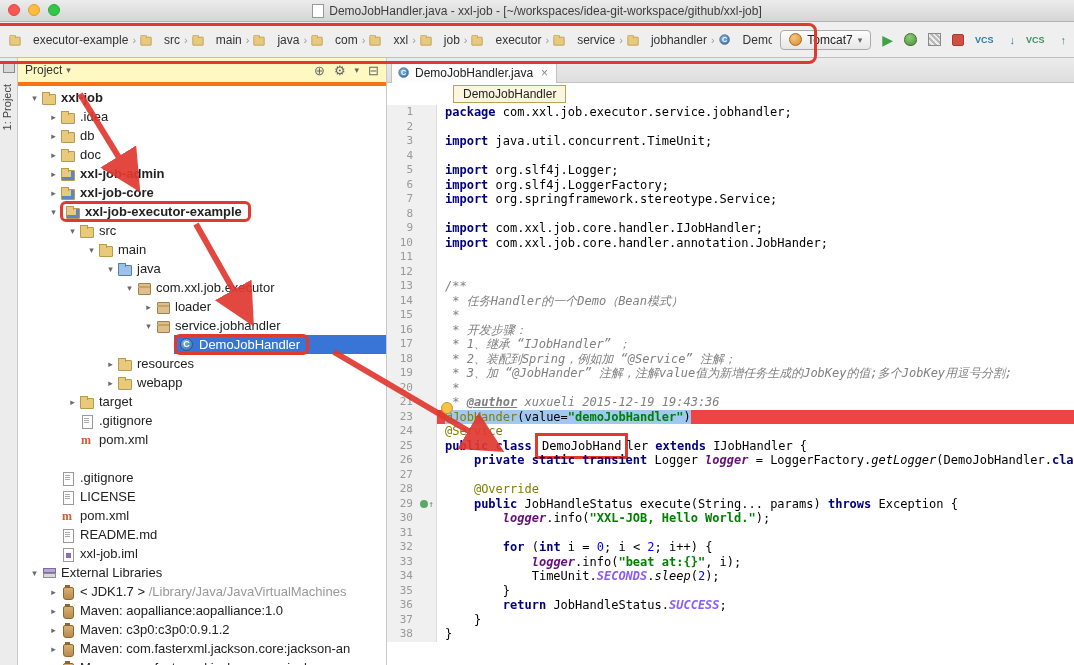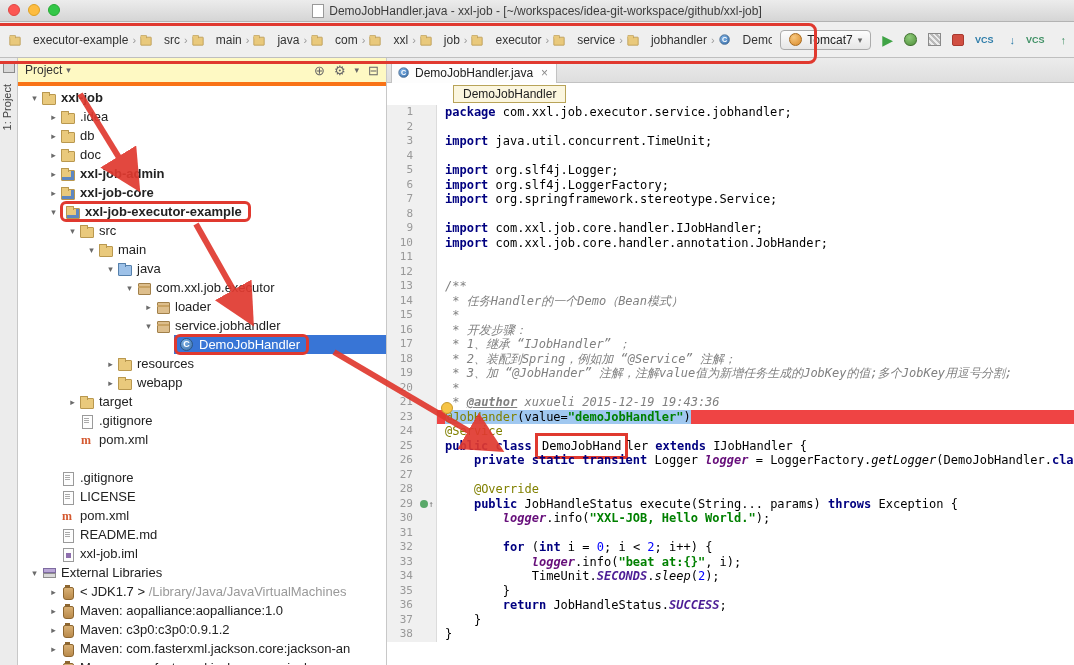--- a/index.html
+++ b/index.html
@@ -110,21 +110,21 @@
   .bulb{position:absolute;left:54px;top:-8px;width:10px;height:10px;border-radius:50%;background:#F6C445;border:1px solid #C89A2A;z-index:3}
 
   .tk-kw{color:#000080;font-weight:bold}
   .tk-cmt{color:#808080;font-style:italic}
   .tk-doctag{color:#808080;font-weight:bold;font-style:italic;text-decoration:underline}
   .tk-ann{color:#808000}
   .tk-str{color:#008000;font-weight:bold}
   .tk-num{color:#0000FF}
   .tk-fld{color:#660E7A;font-style:italic;font-weight:bold}
   .tk-stm{font-style:italic}
-  .tk-stc{color:#4c1d95;font-style:italic;font-weight:bold}
+  .tk-stc{color:#8b5cf6;font-style:italic;font-weight:bold}
   .tk-boxed{border:3px solid #E0392F;border-radius:0;padding:3px 4px;margin:-3px -2px -3px -4px}
 
   
   .rect-navbar{position:absolute;left:-7px;top:23px;width:818px;height:35px;border:3px solid #E0392F;border-radius:8px;pointer-events:none;z-index:60}
   .annot-arrows{position:absolute;left:0;top:0;width:1074px;height:665px;pointer-events:none;z-index:60}
 </style>
 </head>
 <body>
 
 <div class="titlebar">

